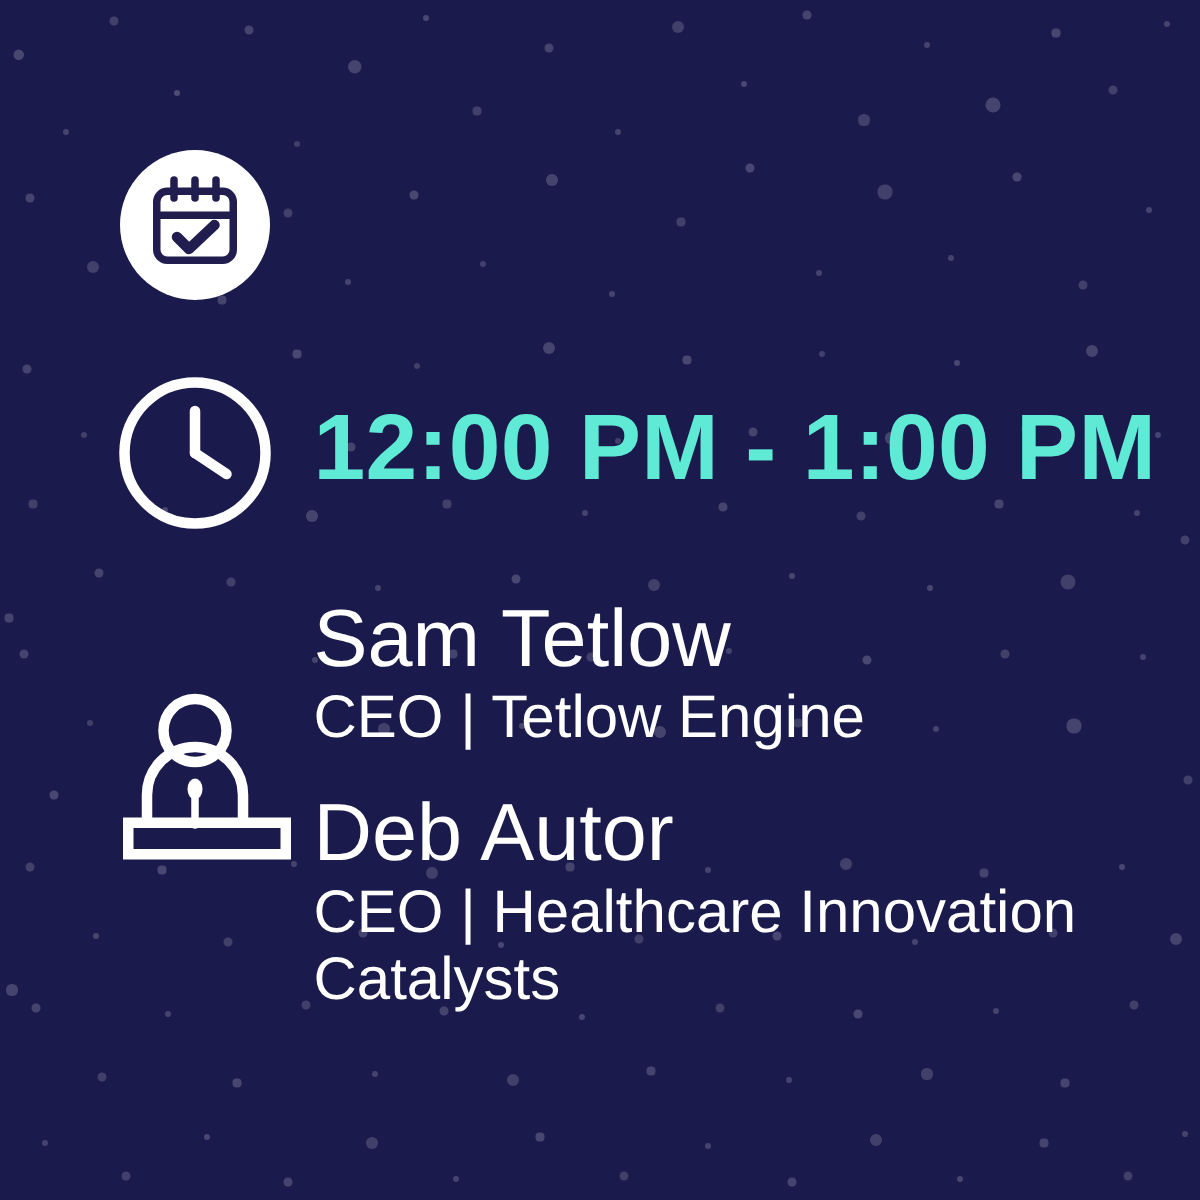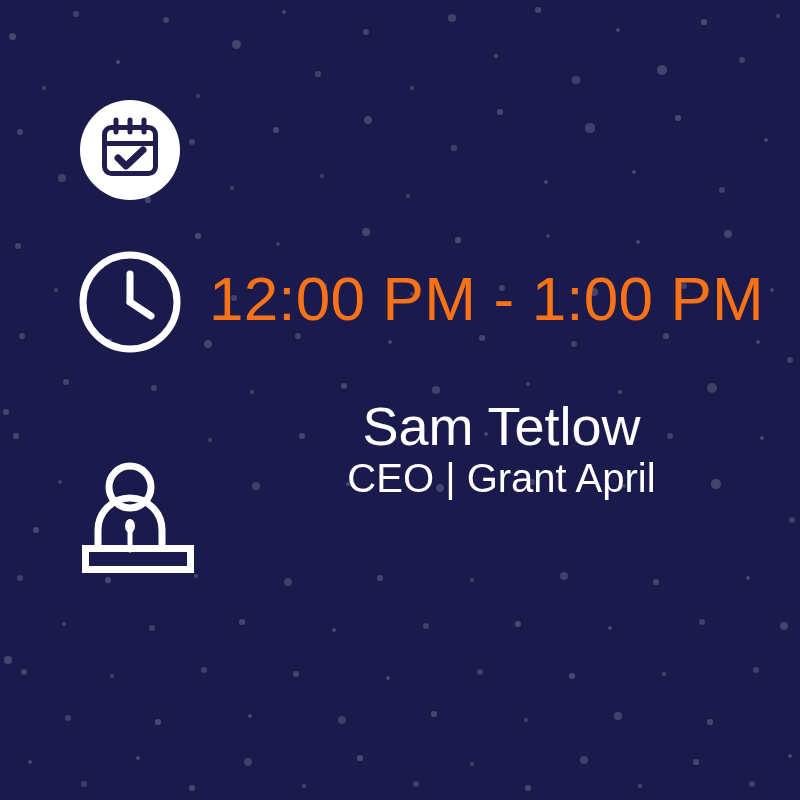--- a/index.html
+++ b/index.html
@@ -67,22 +67,22 @@
   }
 
   
   #row-time { left: 0; top: 248px; height: 116px; width: 800px; }
   #time-icon-slot { left: 78px; top: 250px; width: 104px; height: 104px; }
   #time-text {
     position: absolute;
     left: 209px;
     top: 263px;
     font-size: 62px;
-    font-weight: 400;
-    color: #f97316;
+    font-weight: 700;
+    color: #5eead4;
     letter-spacing: 0.2px;
     white-space: nowrap;
     line-height: 1.15;
   }
 
   
   #speaker-icon-slot { left: 80px; top: 458px; width: 116px; height: 116px; }
 
   #speakers-block {
     position: absolute;
@@ -96,21 +96,21 @@
     color: #ffffff;
     line-height: 1.04;
     white-space: nowrap;
   }
   .speaker-title {
     font-size: 40px;
     font-weight: 300;
     color: #ffffff;
     line-height: 1.13;
   }
-  #speaker-1 { margin-bottom: 26px; text-align: center; }
+  #speaker-1 { margin-bottom: 26px; }
   #speaker-1 .speaker-name { margin-bottom: 2px; }
   #speaker-2 .speaker-name { margin-bottom: 2px; }
 
   svg { display: block; }
 </style>
 </head>
 <body>
 
 <div id="event-card">
 
@@ -303,20 +303,24 @@
         <ellipse cx="50" cy="68" rx="5" ry="7" fill="#ffffff"></ellipse>
 
         <rect x="5.5" y="90.5" width="105" height="21" fill="none" stroke="#ffffff" stroke-width="7"></rect>
       </svg>
     </div>
 
     <div id="speakers-block">
 
       <div id="speaker-1">
         <div class="speaker-name">Sam Tetlow</div>
-        <div class="speaker-title">CEO | Grant April</div>
+        <div class="speaker-title">CEO | Tetlow Engine</div>
       </div>
 
+      <div id="speaker-2">
+        <div class="speaker-name">Deb Autor</div>
+        <div class="speaker-title">CEO | Healthcare Innovation Catalysts</div>
+      </div>
 
     </div>
 
   </div>
 </div>
 
 </body></html>

